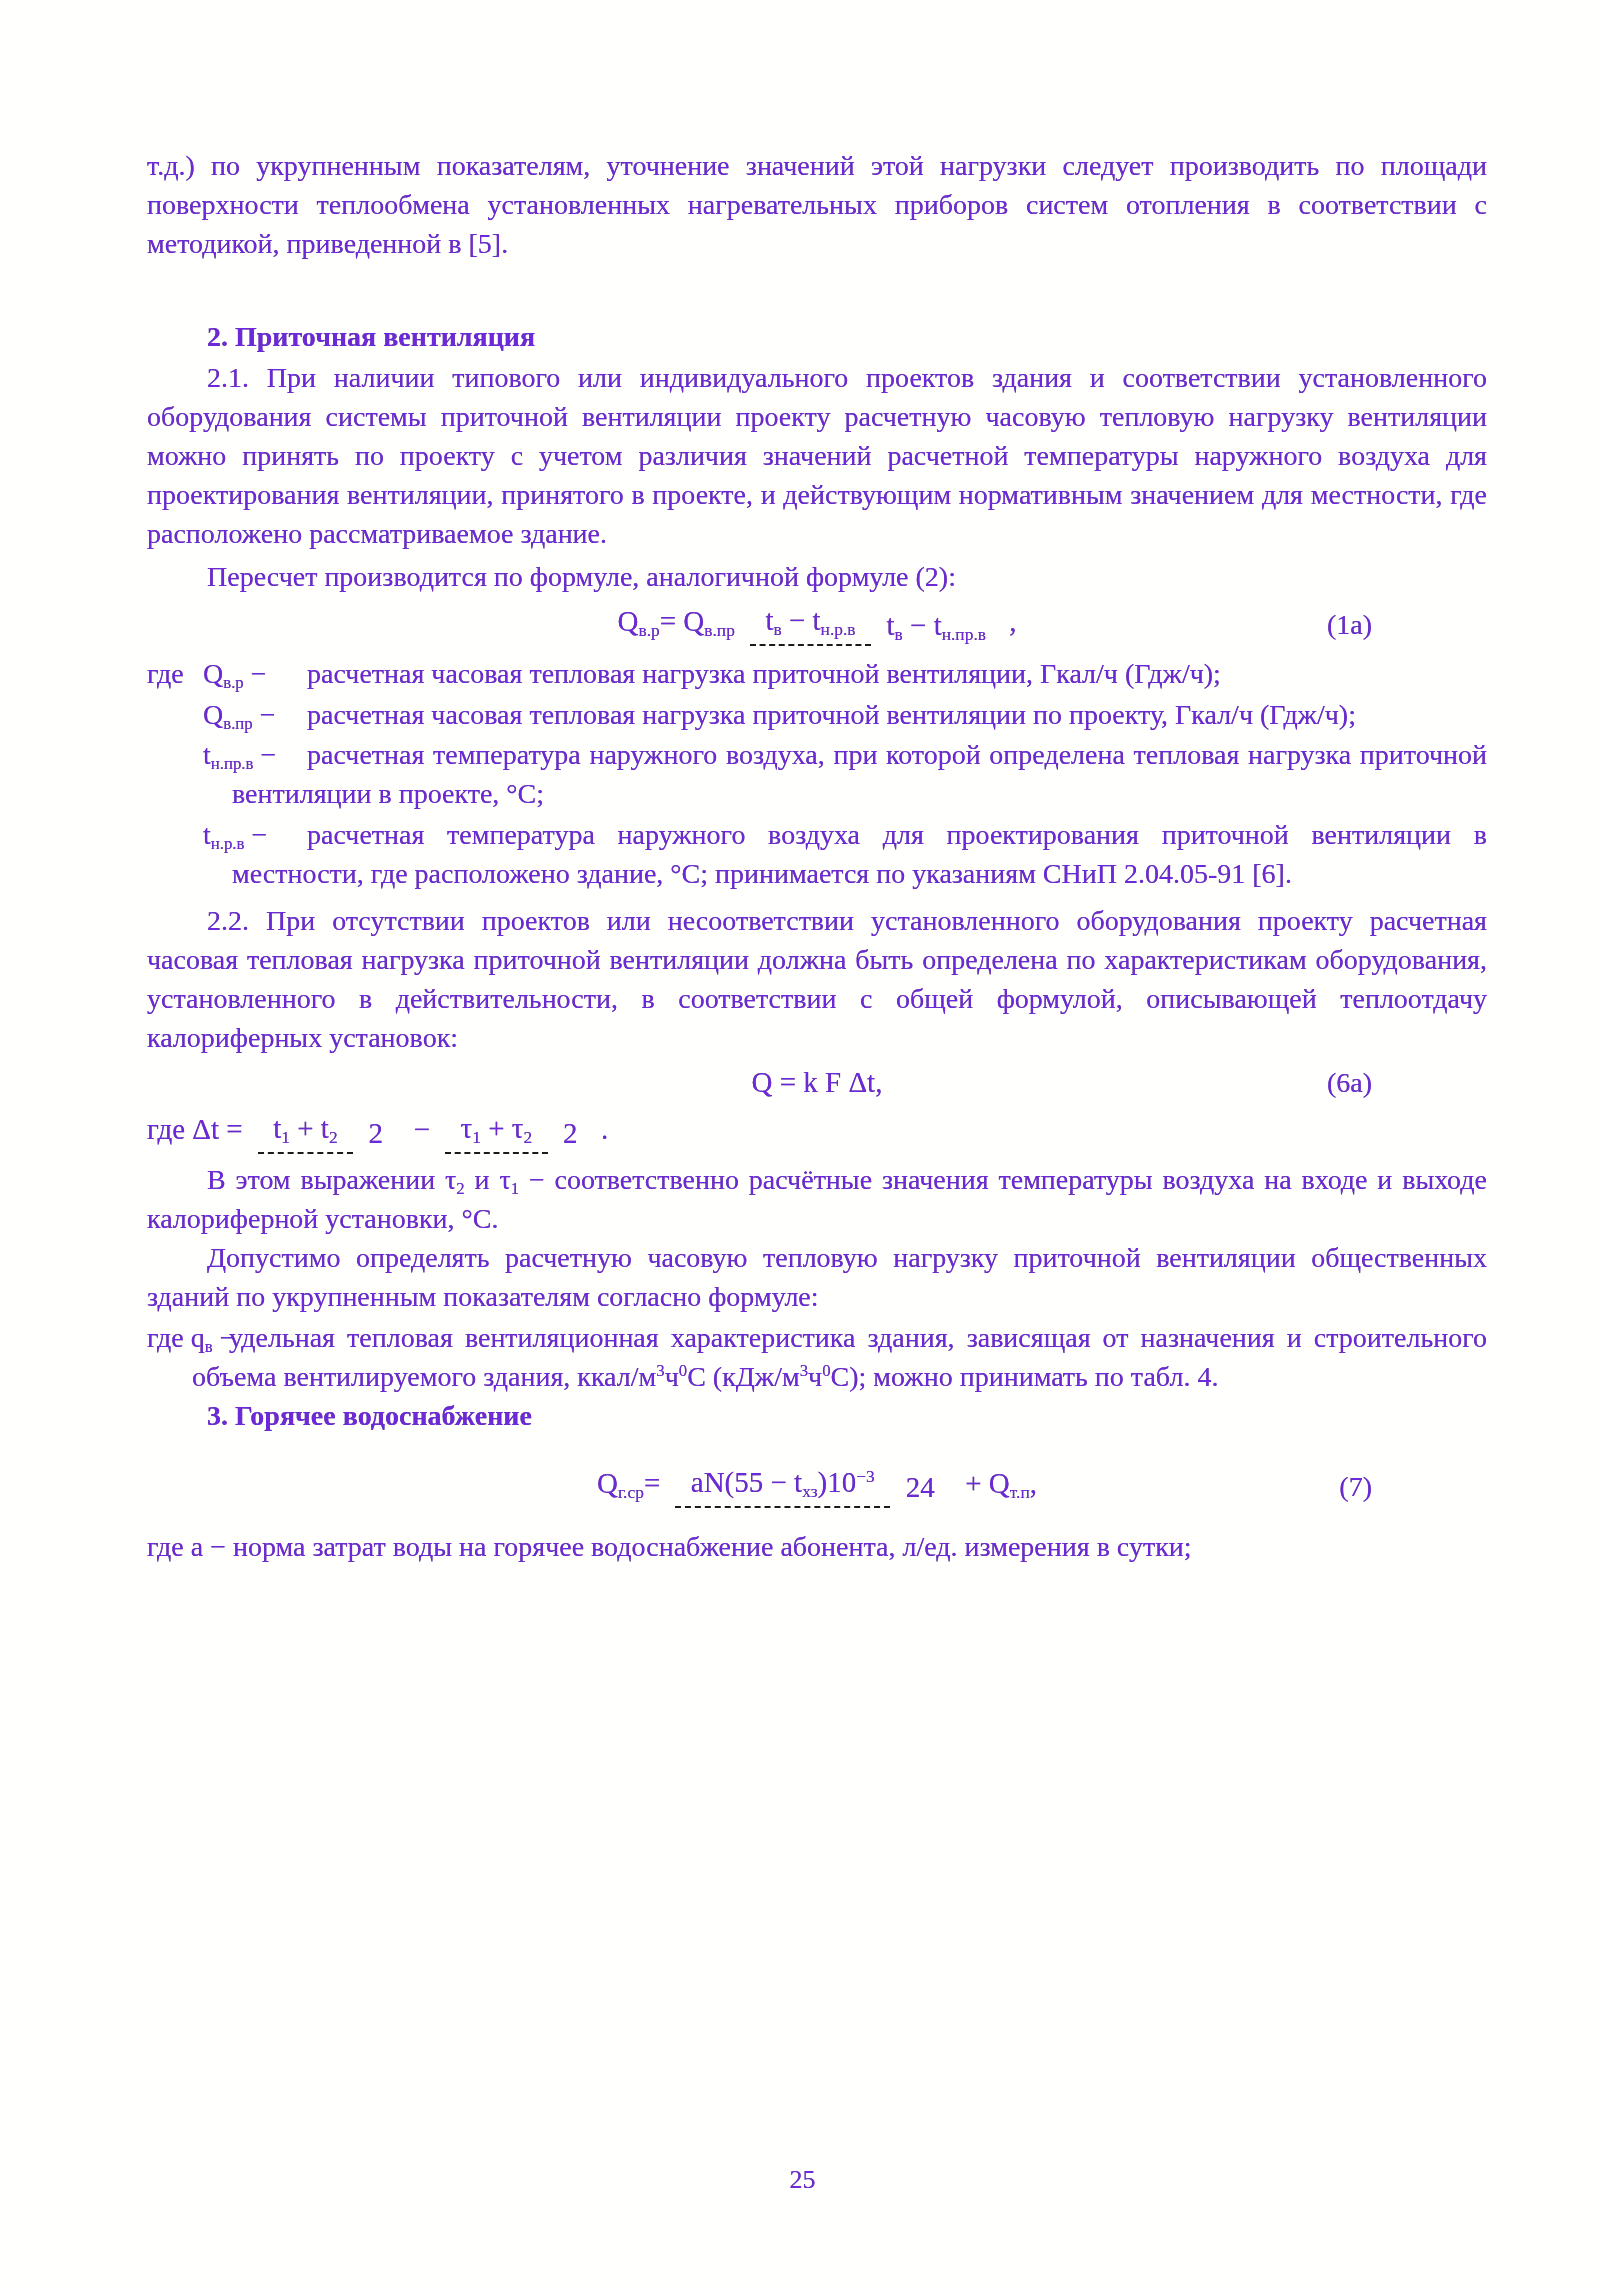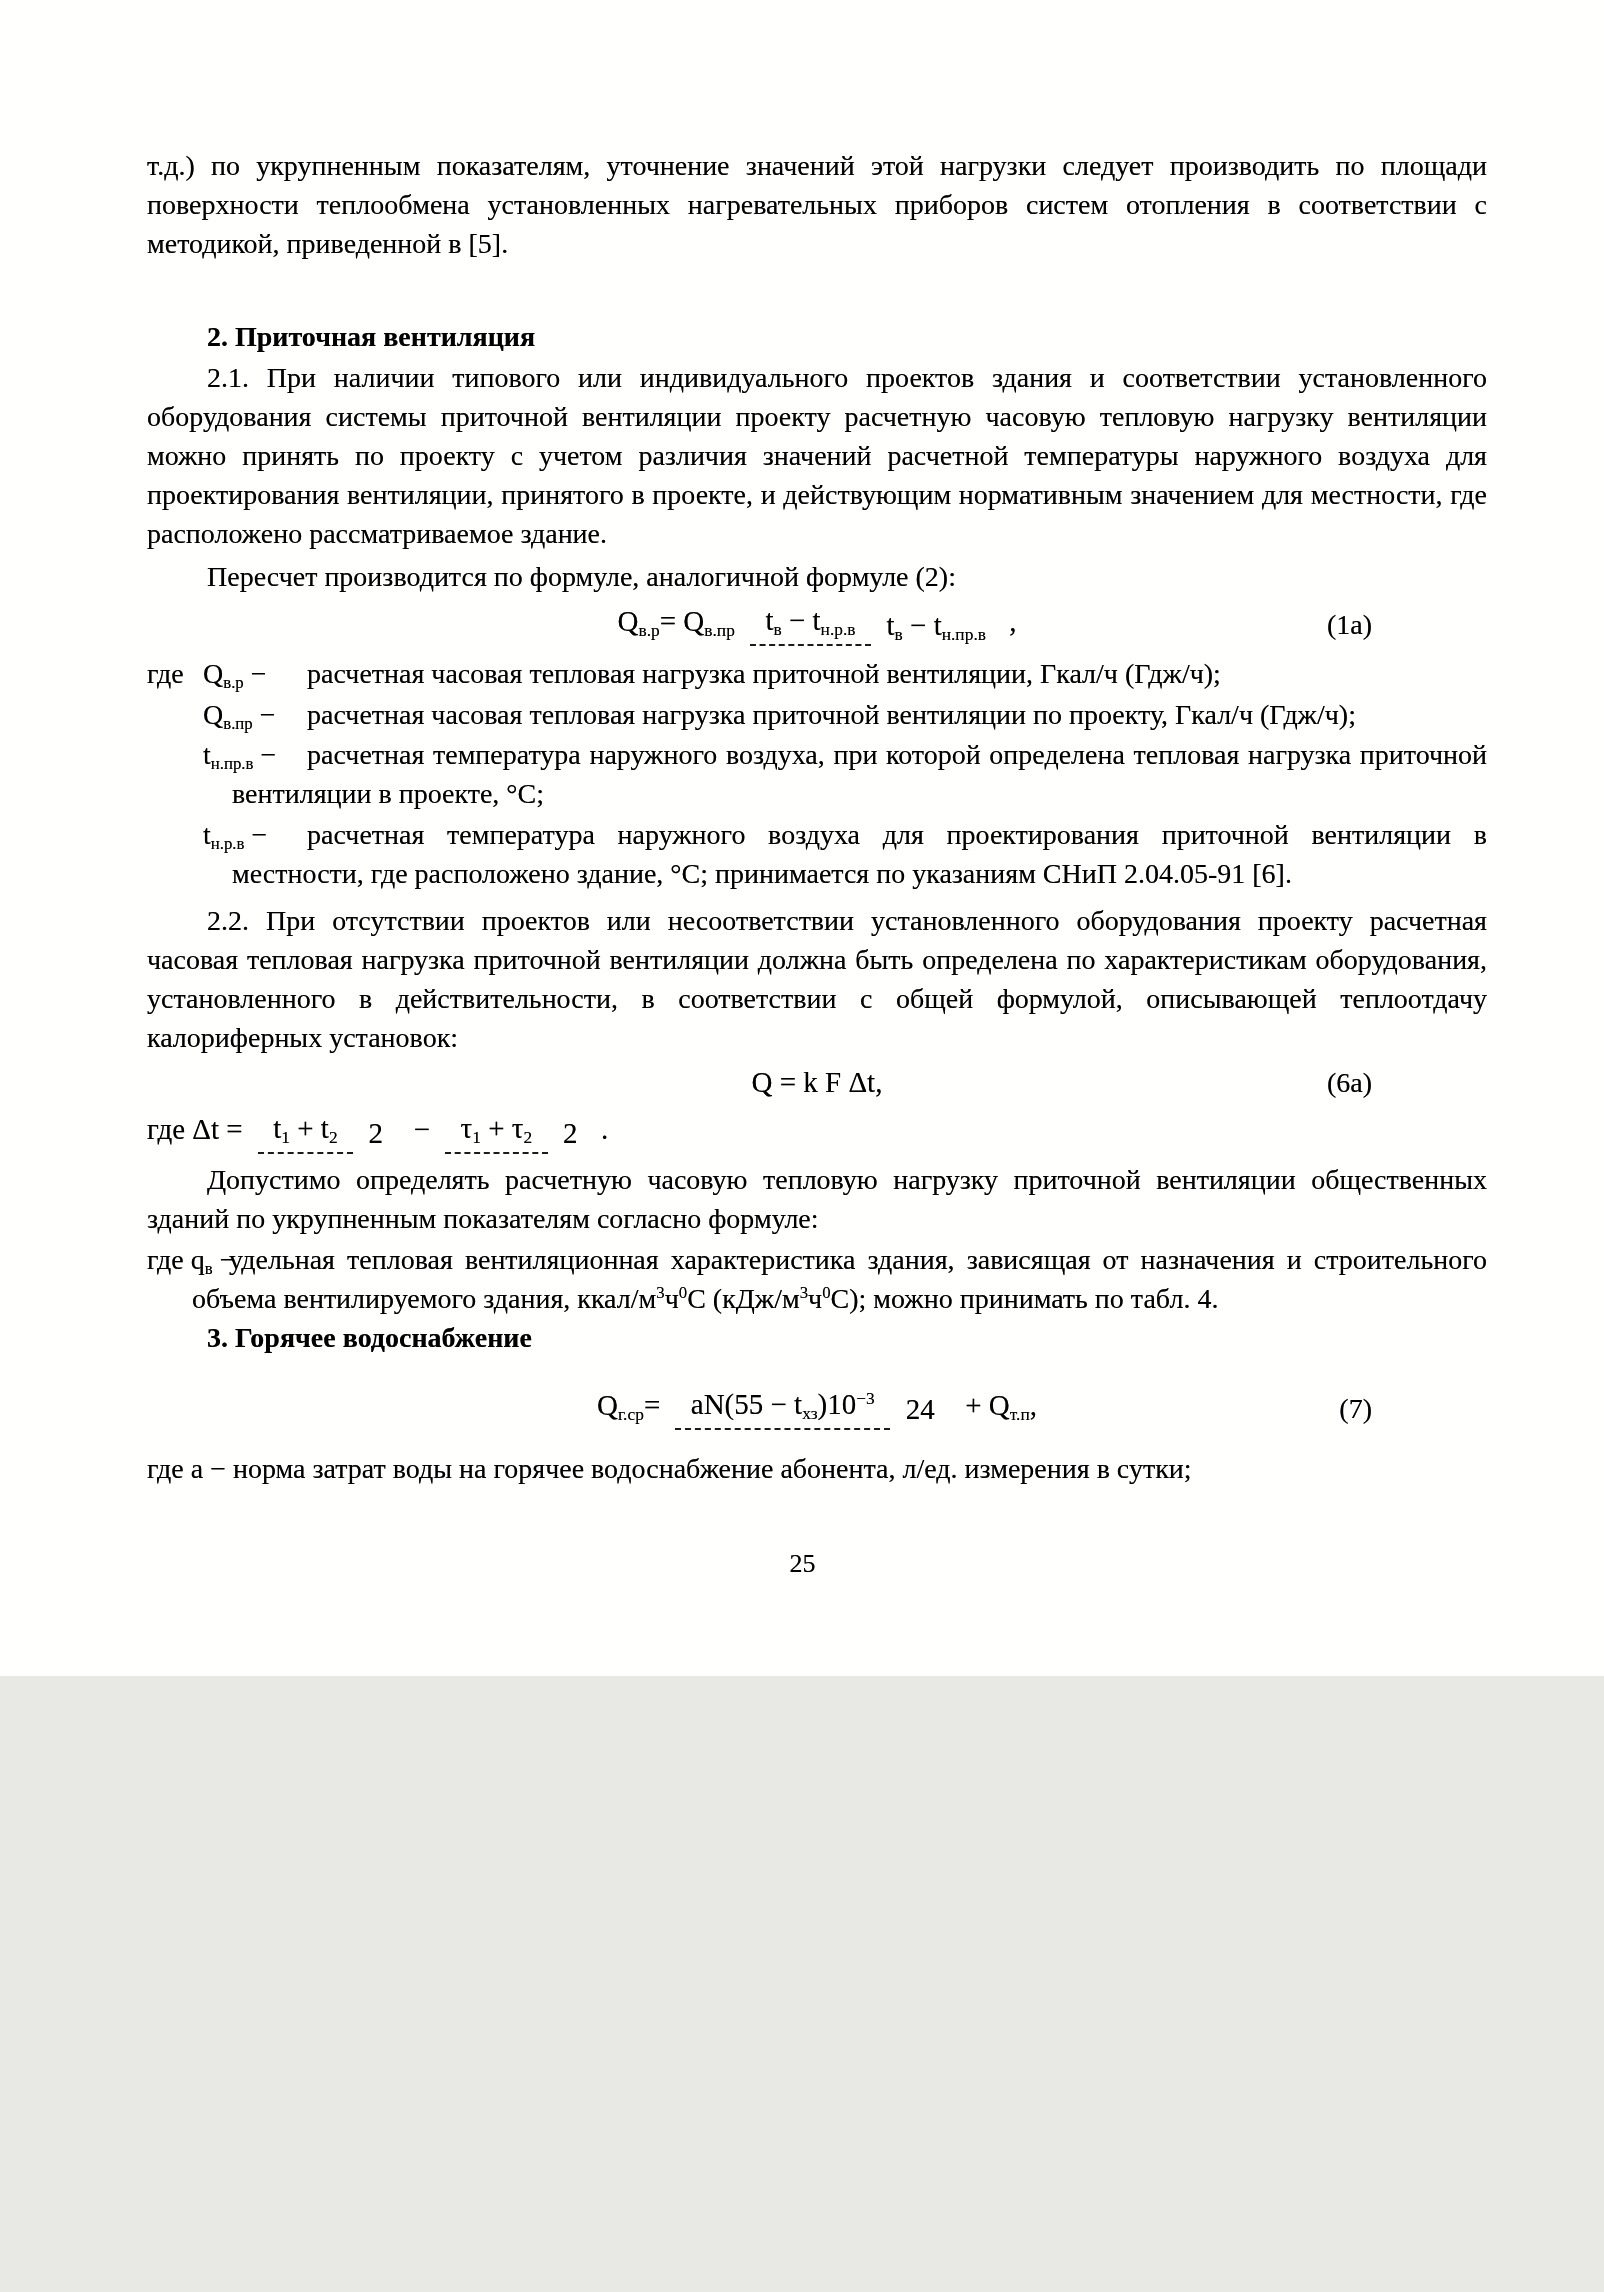--- a/index.html
+++ b/index.html
@@ -1,24 +1,24 @@
 <!DOCTYPE html>
 <html><head>
 <meta charset="utf-8">
 <style>
   html,body{margin:0;padding:0;background:#e8e8e4;}
   .page{
     position:relative;
-    width:1605px;height:1676px;
+    width:1605px;height:2292px;
     margin:0 auto;
     background:#fffffe;
     box-sizing:border-box;
     padding:146px 118px 0 147px;
     font-family:"Liberation Serif","DejaVu Serif",serif;
-    font-size:28px;line-height:39px;color:#000000;
+    font-size:28px;line-height:39px;color:#6d28d9;
     text-shadow:0 0 0.5px rgba(0,0,0,0.55);
     overflow:hidden;
   }
   .para{margin:0;text-align:justify;text-indent:60px;}
   .para.noindent{text-indent:0;}
   .heading{font-size:28px;font-weight:bold;margin:0;text-indent:60px;}
   .h2{margin-top:54px;margin-bottom:1.9px;}
   .h3{margin-bottom:1.9px;}
   .p-recalc{margin-top:3.9px;}
   .p22{margin-top:7.8px;}
@@ -96,20 +96,21 @@
   </div>
 
   <div class="formula-left">где Δt = <span class="frac">
         <span class="num">t<sub>1</sub> + t<sub>2</sub></span>
         <span class="den">2</span>
       </span> − <span class="frac">
         <span class="num">τ<sub>1</sub> + τ<sub>2</sub></span>
         <span class="den">2</span>
       </span>.</div>
 
+  <p class="para">В этом выражении τ<sub>2</sub> и τ<sub>1</sub> − соответственно расчётные значения температуры воздуха на входе и выходе калориферной установки, °С.</p>
 
 
   <p class="para">Допустимо определять расчетную часовую тепловую нагрузку приточной вентиляции общественных зданий по укрупненным показателям согласно формуле:</p>
 
 
   <div class="def-qv">
     <span class="def-term">где q<sub>в</sub> −</span>
     <span class="def-text">удельная тепловая  вентиляционная характеристика здания, зависящая от назначения и строительного объема вентилируемого здания, ккал/м<sup>3</sup>ч<sup>0</sup>С (кДж/м<sup>3</sup>ч<sup>0</sup>С); можно принимать по табл. 4.</span>
   </div>
 

